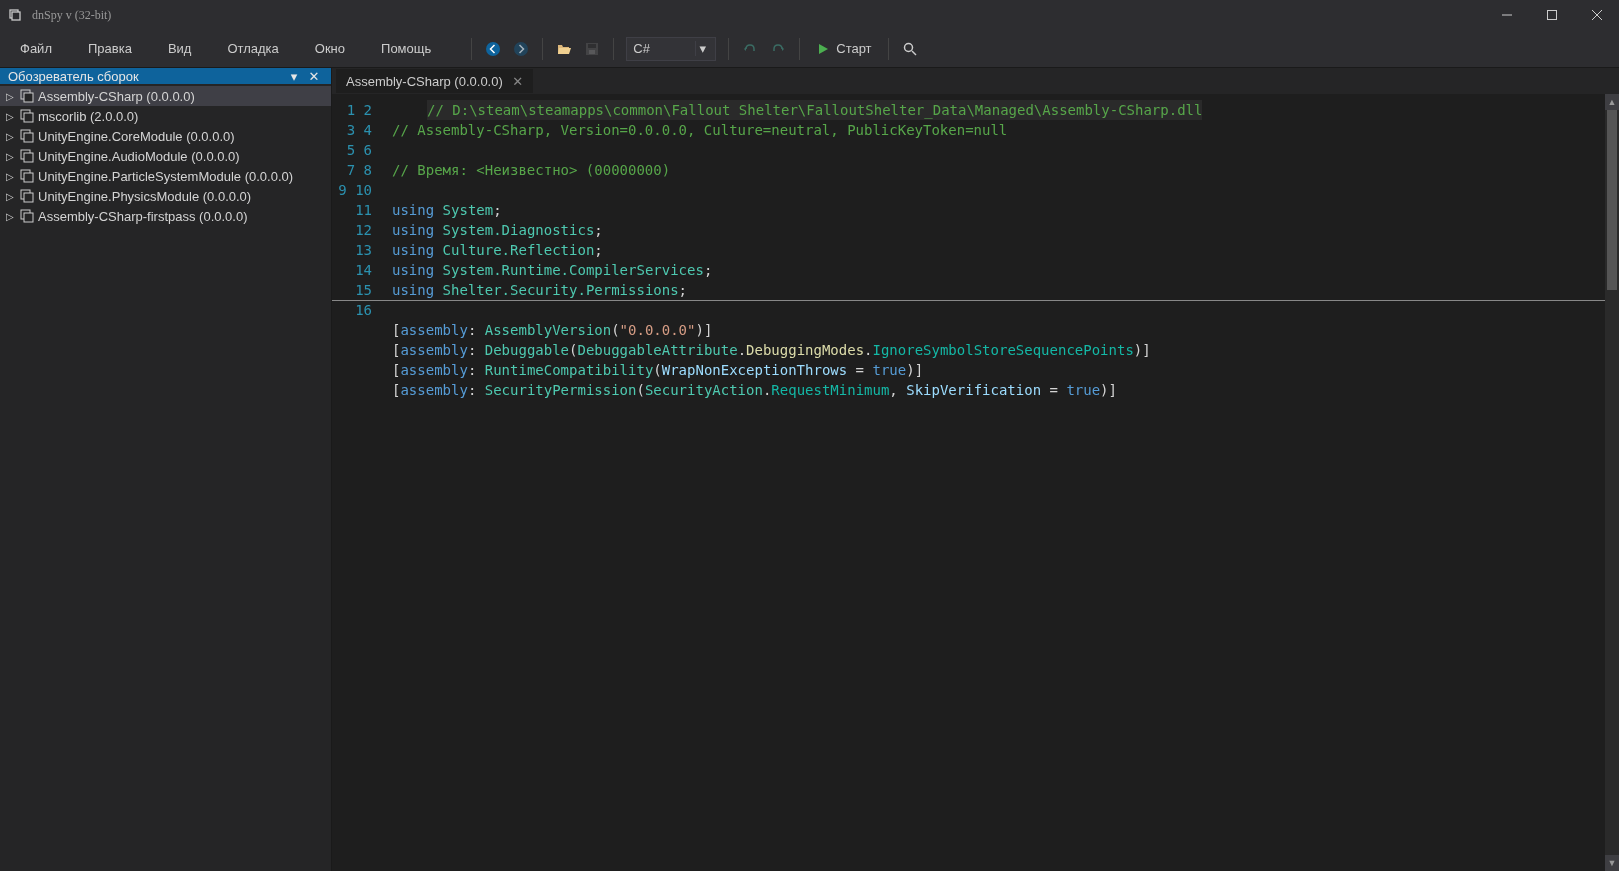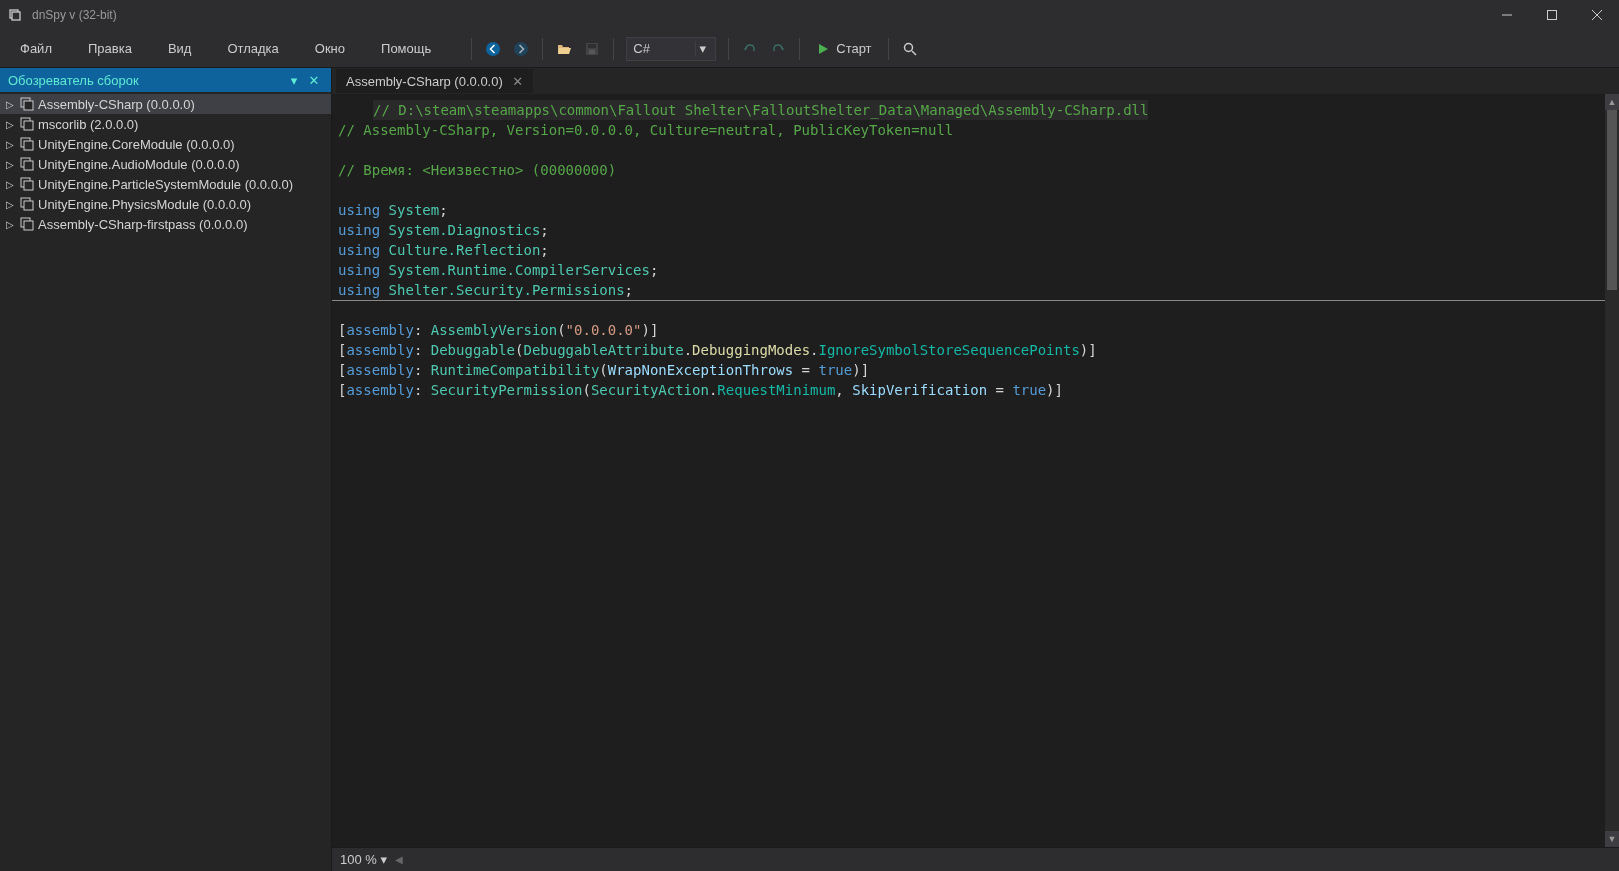--- a/index.html
+++ b/index.html
@@ -11,20 +11,21 @@
   height: 871px;
   overflow: hidden;
   font-size: 13px;
 }
 .titlebar {
   height: 30px;
   background: #2d2d30;
   display: flex;
   align-items: center;
   padding-left: 8px;
+  font-family: Liberation Serif, serif;
 }
 .titlebar-icon {
   width: 16px; height: 16px;
   margin-right: 8px;
   display: inline-flex;
   align-items: center;
 }
 .titlebar-text { color: #999; font-size: 12px; }
 .titlebar-controls {
   margin-left: auto;
@@ -100,22 +101,22 @@
 }
 .sidebar {
   width: 332px;
   background: #252526;
   display: flex;
   flex-direction: column;
   border-right: 1px solid #1a1a1a;
 }
 .panel-header {
   background: #0e639c;
-  color: #5eead4;
-  height: 24px;
+  color: #e5e5e5;
+  height: 16px;
   display: flex;
   align-items: center;
   padding: 0 8px;
 }
 .panel-title { flex: 1; }
 .panel-ctrl {
   width: 18px; height: 18px;
   display: flex;
   align-items: center;
   justify-content: center;
@@ -441,20 +442,36 @@
   </div>
 
   <div class="editor-area">
     <div class="tabs">
       <div class="tab">
         <span>Assembly-CSharp (0.0.0.0)</span>
         <span class="tab-close">✕</span>
       </div>
     </div>
     <div class="code-wrap">
+      <div class="gutter">1
+2
+3
+4
+5
+6
+7
+8
+9
+10
+11
+12
+13
+14
+15
+16</div>
       <div class="code"><span class="line1-bg"><span class="c-comment">// D:\steam\steamapps\common\Fallout Shelter\FalloutShelter_Data\Managed\Assembly-CSharp.dll</span></span>
 <span class="c-comment">// Assembly-CSharp, Version=0.0.0.0, Culture=neutral, PublicKeyToken=null</span>
 
 <span class="c-comment">// Время: &lt;Неизвестно&gt; (00000000)</span>
 
 <span class="c-keyword">using</span> <span class="c-type">System</span><span class="c-punct">;</span>
 <span class="c-keyword">using</span> <span class="c-type">System.Diagnostics</span><span class="c-punct">;</span>
 <span class="c-keyword">using</span> <span class="c-type">Culture.Reflection</span><span class="c-punct">;</span>
 <span class="c-keyword">using</span> <span class="c-type">System.Runtime.CompilerServices</span><span class="c-punct">;</span>
 <span class="c-keyword">using</span> <span class="c-type">Shelter.Security.Permissions</span><span class="c-punct">;</span>
@@ -464,18 +481,14 @@
 <span class="c-punct">[</span><span class="c-keyword">assembly</span><span class="c-punct">: </span><span class="c-type">RuntimeCompatibility</span><span class="c-punct">(</span><span class="c-param">WrapNonExceptionThrows</span><span class="c-punct"> = </span><span class="c-keyword">true</span><span class="c-punct">)]</span>
 <span class="c-punct">[</span><span class="c-keyword">assembly</span><span class="c-punct">: </span><span class="c-type">SecurityPermission</span><span class="c-punct">(</span><span class="c-type">SecurityAction</span><span class="c-punct">.</span><span class="c-member">RequestMinimum</span><span class="c-punct">, </span><span class="c-param">SkipVerification</span><span class="c-punct"> = </span><span class="c-keyword">true</span><span class="c-punct">)]</span>
 </div>
       <div class="hline" style="top:206px"></div>
       <div class="scroll-v">
         <div class="scroll-btn" style="top:0">▲</div>
         <div class="scroll-thumb-v" style="top:16px"></div>
         <div class="scroll-btn" style="bottom:0">▼</div>
       </div>
     </div>
-    <div class="statusbar">
-      <span class="zoom-combo"><span>100 %</span> <span>▾</span></span>
-      <span style="color:#666;font-size:10px">◀</span>
-    </div>
   </div>
 </div>
 
 </body></html>

